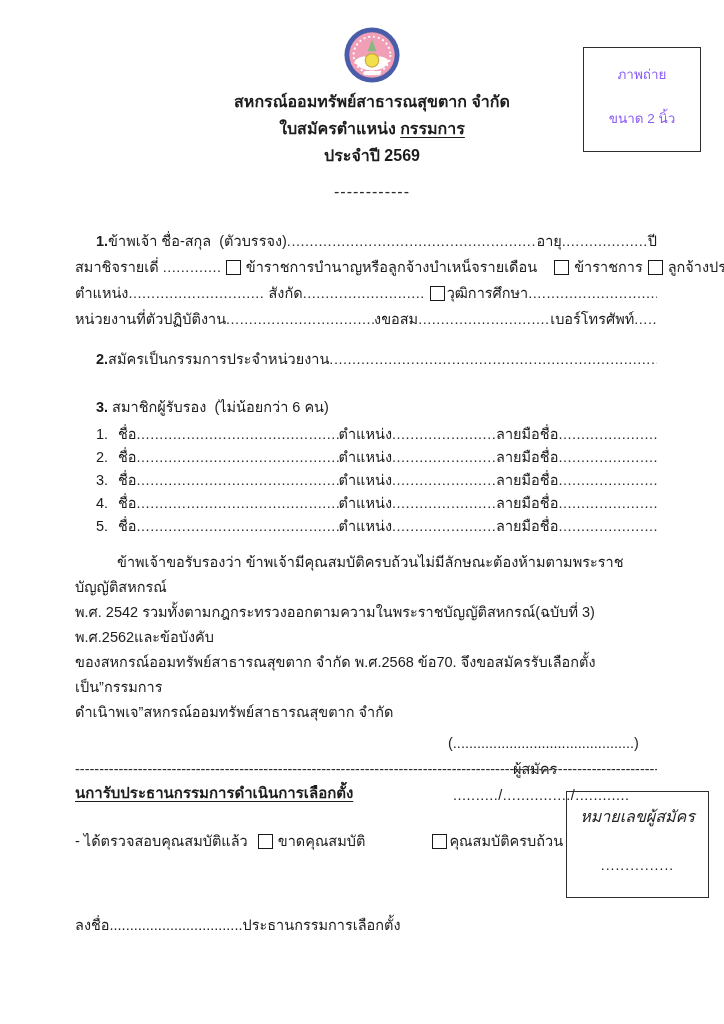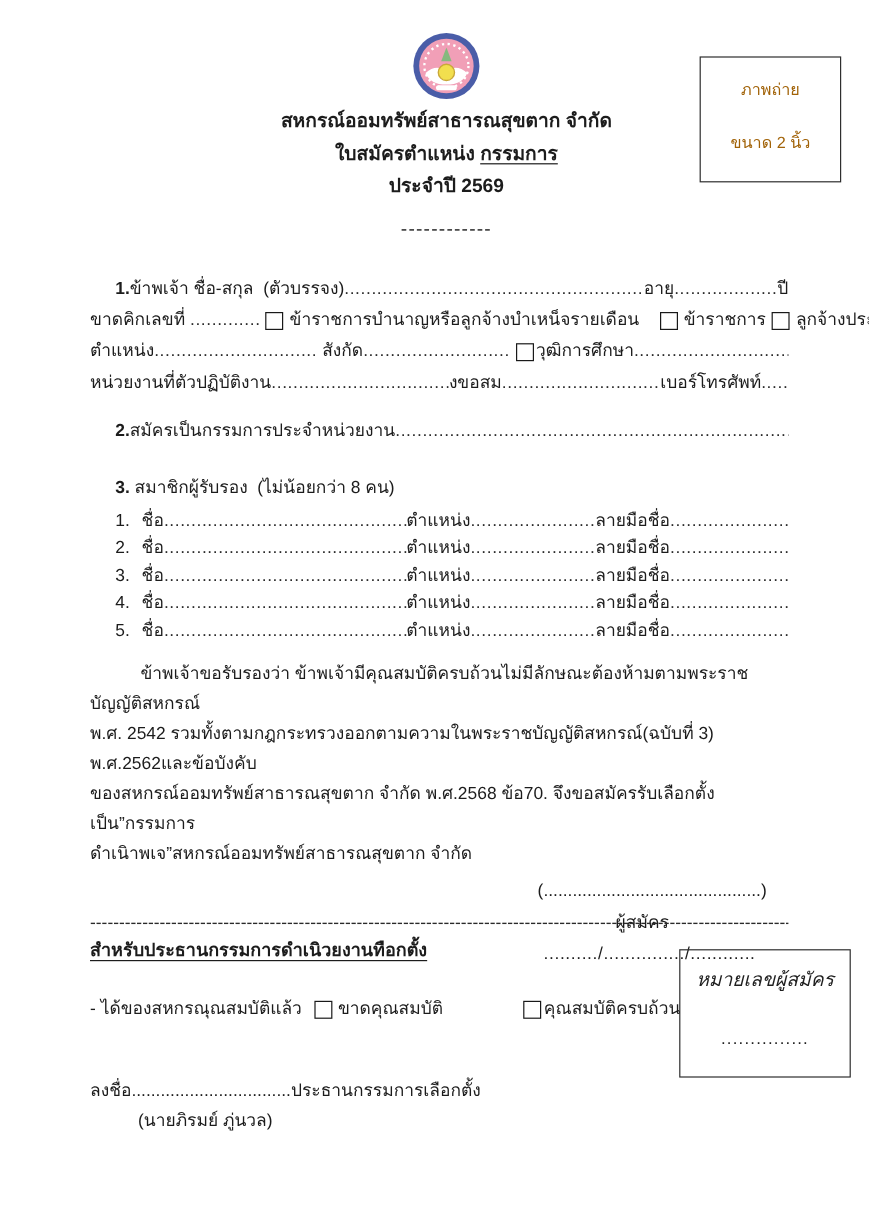--- a/index.html
+++ b/index.html
@@ -9,21 +9,21 @@
     font-size:14.5px;overflow:hidden;
   }
   .abs{position:absolute;}
   
   .logo{left:343px;top:26px;width:58px;height:58px;}
   .header-text{left:102px;top:88px;width:540px;text-align:center;font-weight:bold;font-size:16px;line-height:27px;}
   .header-divider{font-weight:normal;letter-spacing:1px;margin-top:9px;color:#2a2a2a;}
   .u{text-decoration:underline;text-underline-offset:3px;}
   
   .photo-box{left:583px;top:47px;width:116px;height:103px;border:1.5px solid #2e2e2e;
-    text-align:center;font-size:13.5px;color:#a16207;}
+    text-align:center;font-size:13.5px;color:#8b5cf6;}
   .photo-box .l1{margin-top:15px;}
   .photo-box .l2{margin-top:22px;}
   
   .main{left:75px;top:228px;width:582px;}
   .row{display:flex;align-items:baseline;white-space:pre;line-height:26px;}
   .t{flex:0 0 auto;white-space:pre;}
   .num{font-weight:bold;flex:0 0 auto;white-space:pre;}
   .indent{padding-left:21px;}
   .dots{overflow:hidden;white-space:nowrap;letter-spacing:.5px;color:#2b2b2b;flex:0 0 auto;}
   .dgrow{flex:1 1 0;overflow:hidden;white-space:nowrap;letter-spacing:.5px;color:#2b2b2b;}
@@ -40,21 +40,21 @@
   .sig .in1{margin-left:28px;}
   .sig .in2{margin-left:93px;}
   .sig .in3{margin-left:33px;letter-spacing:.5px;}
   
   .separator{left:75px;top:762px;width:582px;overflow:hidden;white-space:nowrap;
     line-height:14px;color:#2a2a2a;letter-spacing:0;}
   
   .official{left:75px;top:782px;width:582px;}
   .off-head{font-weight:bold;font-size:15px;text-decoration:underline;text-underline-offset:3px;line-height:22px;}
   .off-check{margin-top:26px;line-height:22px;}
-  .off-sign{margin-top:46px;line-height:22px;}
+  .off-sign{margin-top:62px;line-height:22px;}
   .off-name{margin-top:3px;margin-left:40px;line-height:22px;}
   
   .num-box{left:566px;top:791px;width:141px;height:105px;border:1.5px solid #2e2e2e;
     text-align:center;font-size:16px;color:#1f1f1f;}
   .num-box .label{margin-top:12px;font-style:italic;}
   .num-box .slots{margin-top:28px;font-size:14px;letter-spacing:1px;}
 </style>
 </head>
 <body>
 
@@ -86,21 +86,21 @@
 
   <div class="row indent">
     <span class="num">1.</span><span class="t">ข้าพเจ้า ชื่อ-สกุล  (ตัวบรรจง)</span>
     <span class="dgrow">........................................................................................................................................................................</span>
     <span class="t">อายุ</span>
     <span class="dots" style="width:86px">........................................................................................................................................................................</span>
     <span class="t">ปี</span>
   </div>
 
   <div class="row">
-    <span class="t">ขาดคิกเลขที่ </span>
+    <span class="t">สมาชิจรายเดี่ </span>
     <span class="dots" style="width:58px">.................</span>
     <span class="cb"></span>
     <span class="t">ข้าราชการบำนาญหรือลูกจ้างบำเหน็จรายเดือน</span>
     <span class="gap" style="width:12px"></span>
     <span class="cb"></span>
     <span class="t">ข้าราชการ</span>
     <span class="cb"></span>
     <span class="t">ลูกจ้างประจำ</span>
   </div>
 
@@ -122,21 +122,21 @@
     <span class="t">เบอร์โทรศัพท์</span>
     <span class="dgrow">........................................................................................................................................................................</span>
   </div>
 
   <div class="row indent" style="margin-top:14px">
     <span class="num">2.</span><span class="t">สมัครเป็นกรรมการประจำหน่วยงาน</span>
     <span class="dgrow">........................................................................................................................................................................</span>
   </div>
 
   <div class="row indent" style="margin-top:22px">
-    <span class="num">3.</span><span class="t"> สมาชิกผู้รับรอง  (ไม่น้อยกว่า 8 คน)</span>
+    <span class="num">3.</span><span class="t"> สมาชิกผู้รับรอง  (ไม่น้อยกว่า 6 คน)</span>
   </div>
 
   <div style="margin-top:3px">
     <div class="row rrow indent">
       <span class="t" style="width:22px">1.</span>
       <span class="t">ชื่อ</span>
       <span class="dots" style="width:202px">........................................................................................................................................................................</span>
       <span class="t">ตำแหน่ง</span>
       <span class="dots" style="width:104px">........................................................................................................................................................................</span>
       <span class="t">ลายมือชื่อ</span>
@@ -191,32 +191,31 @@
     <div class="in1">(.............................................)</div>
     <div class="in2">ผู้สมัคร</div>
     <div class="in3">........../.............../............</div>
   </div>
 
 </div>
 
 <div class="abs separator">--------------------------------------------------------------------------------------------------------------------------------------------------------------------------------------------------</div>
 
 <div class="abs official">
-  <div class="off-head">สำหรับประธานกรรมการดำเนิวยงานทือกตั้ง</div>
+  <div class="off-head">นการับประธานกรรมการดำเนินการเลือกตั้ง</div>
 
   <div class="row off-check">
-    <span class="t">- ได้ของสหกรณุณสมบัติแล้ว</span>
+    <span class="t">- ได้ตรวจสอบคุณสมบัติแล้ว</span>
     <span class="gap" style="width:5px"></span>
     <span class="cb"></span>
     <span class="t">ขาดคุณสมบัติ</span>
     <span class="gap" style="width:62px"></span>
     <span class="cb" style="margin-right:2px"></span>
     <span class="t">คุณสมบัติครบถ้วน</span>
   </div>
 
   <div class="off-sign">ลงชื่อ.................................ประธานกรรมการเลือกตั้ง</div>
-  <div class="off-name">(นายภิรมย์   ภู่นวล)</div>
 </div>
 
 <div class="abs num-box">
   <div class="label">หมายเลขผู้สมัคร</div>
   <div class="slots">...............</div>
 </div>
 
 </body></html>

